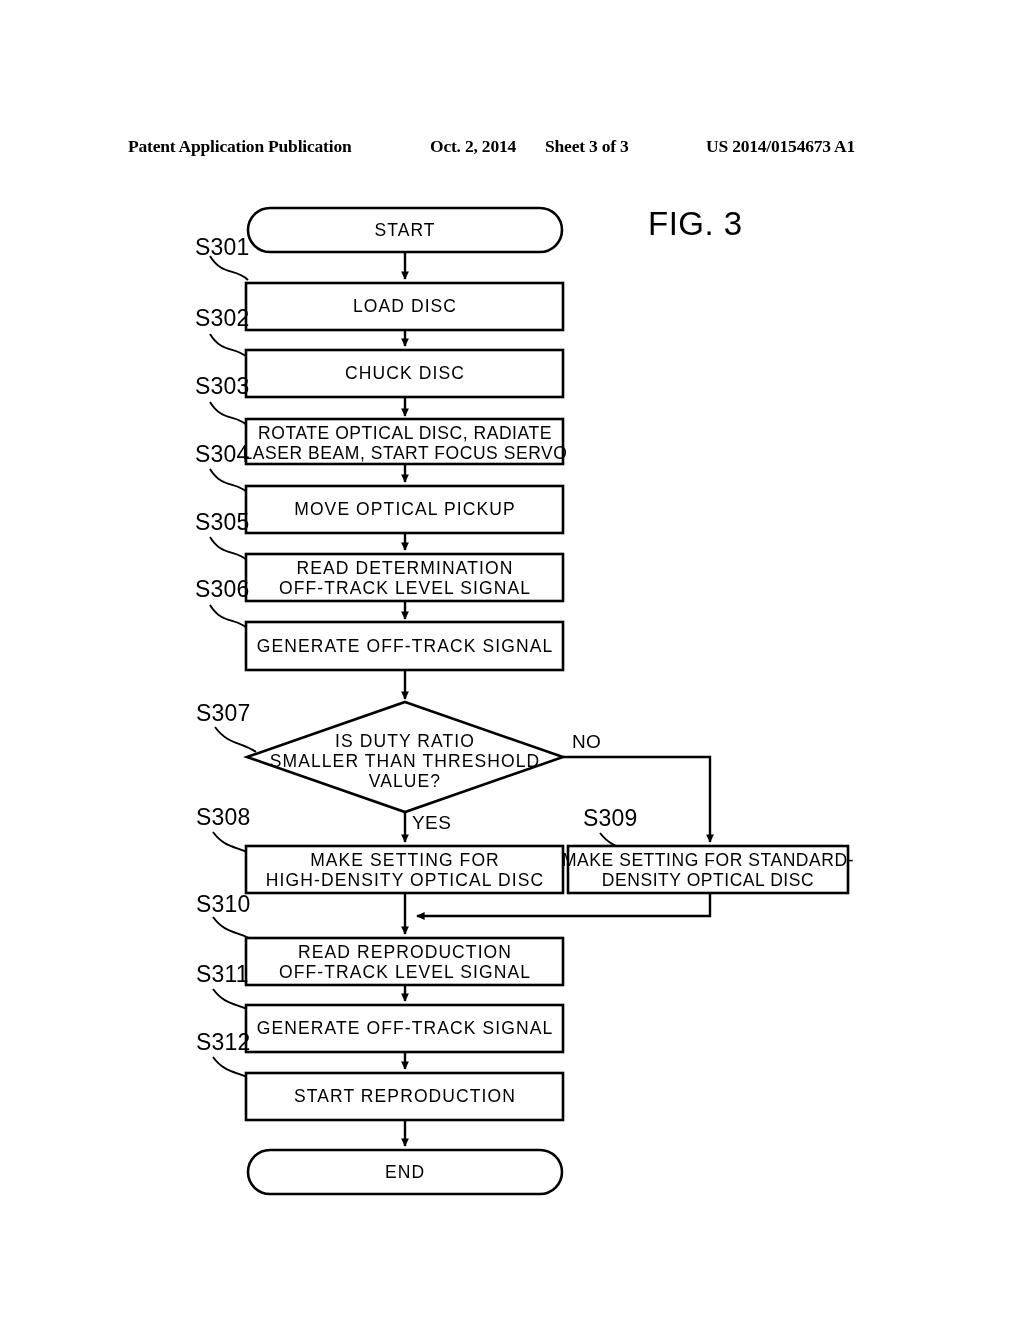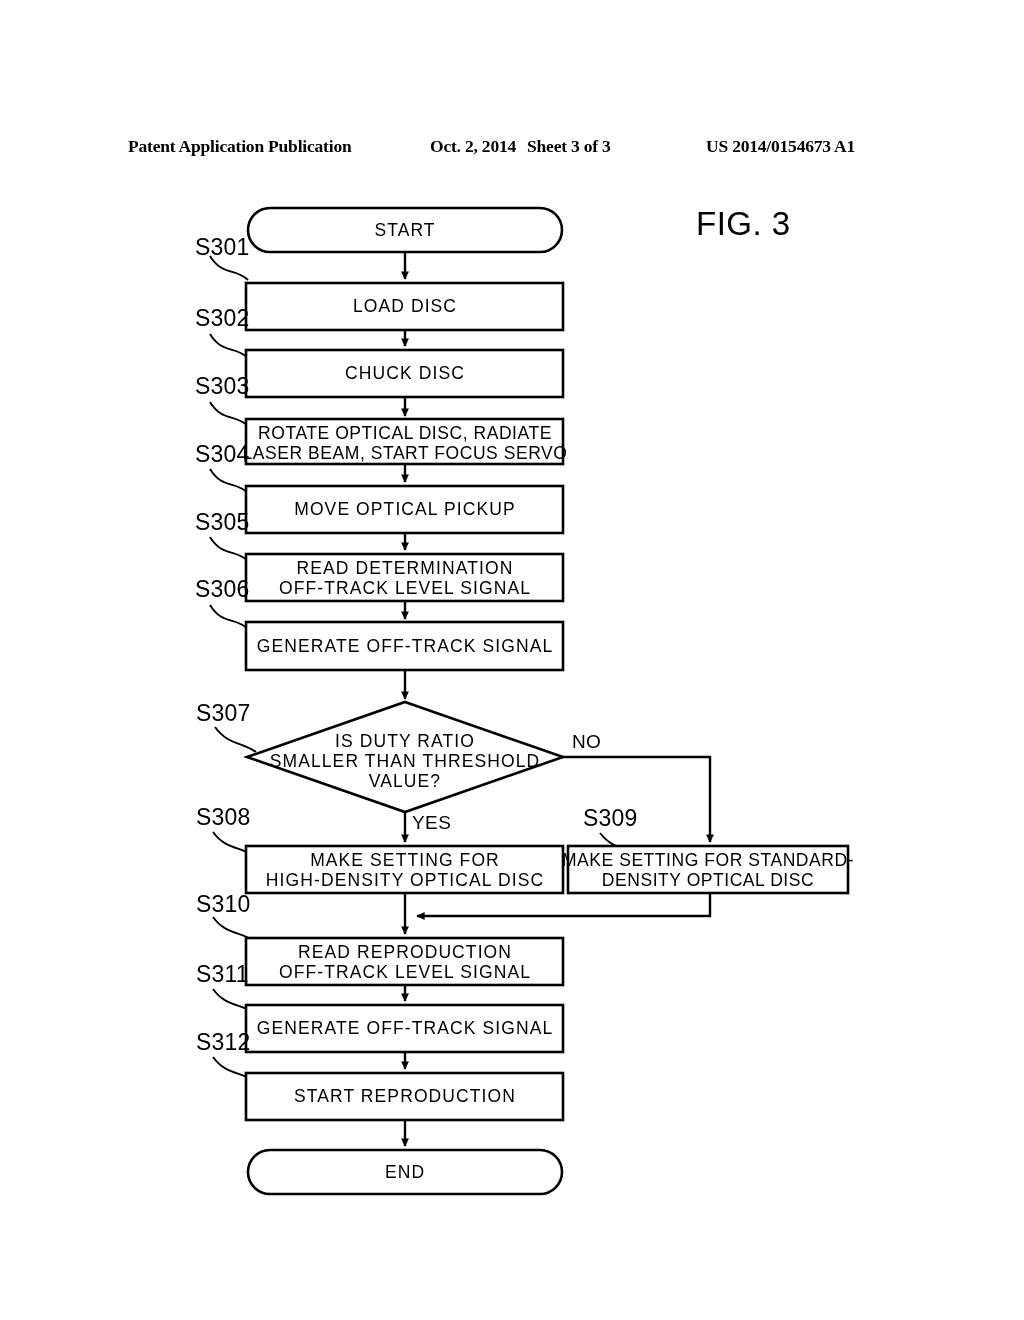--- a/index.html
+++ b/index.html
@@ -25,27 +25,27 @@
     height: 24px;
     font-family: "Liberation Serif", serif;
     font-weight: bold;
     font-size: 17.5px;
     letter-spacing: -0.2px;
     white-space: nowrap;
   }
   #patent-header .hdr-seg { position: absolute; top: 0; margin-top: 48px; }
   #hdr-pub   { left: 128px; }
   #hdr-date  { left: 430px; }
-  #hdr-sheet { left: 527px; }
+  #hdr-sheet { left: 545px; }
   #hdr-num   { left: 706px; }
 
   
   #fig-label {
     position: absolute;
-    left: 696px;
+    left: 648px;
     top: 205px;
     font-size: 33px;
     letter-spacing: 0.5px;
     font-family: "Liberation Sans", sans-serif;
     text-align: center;
   }
 
   
   #flow-svg {
     position: absolute;

